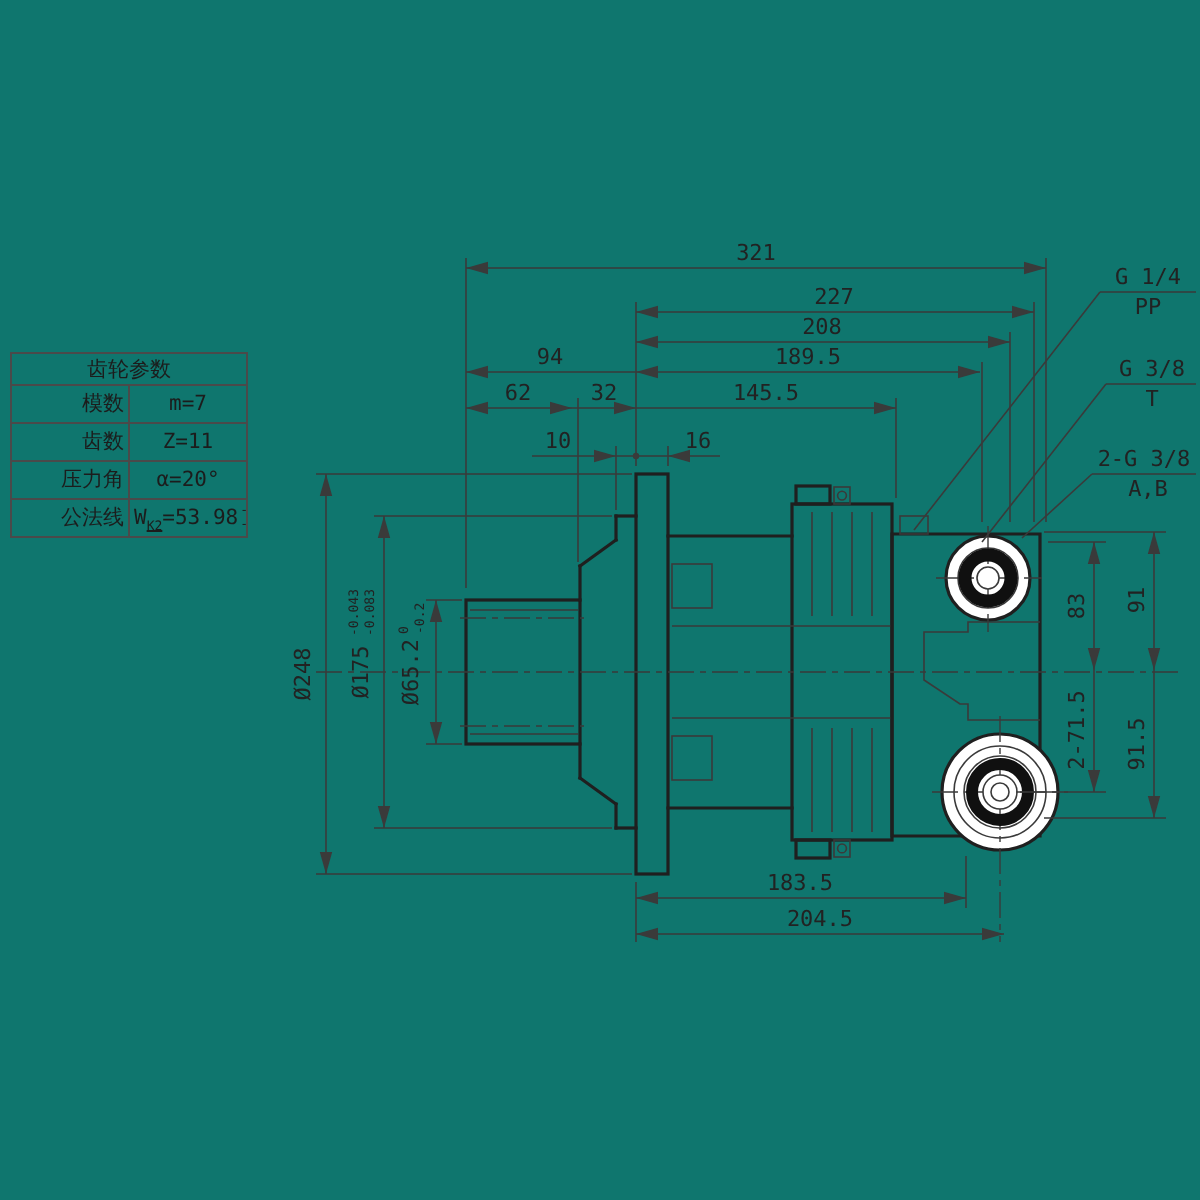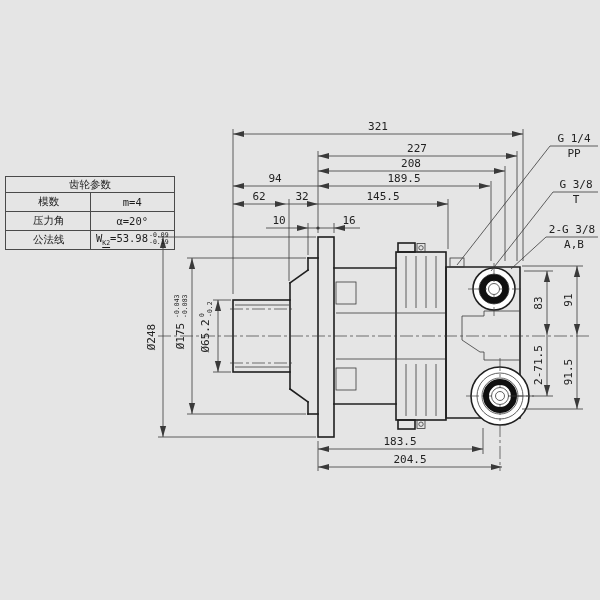--- a/index.html
+++ b/index.html
@@ -1,33 +1,33 @@
 <!DOCTYPE html>
 <html><head>
 <meta charset="utf-8">
 <style>
   html,body{margin:0;padding:0;background:#fff;}
-  #stage{position:relative;width:600px;height:600px;background:#e5e5e5;overflow:hidden;
+  #stage{position:relative;width:600px;height:600px;background:#0f766e;overflow:hidden;
          font-family:"DejaVu Sans",sans-serif;}
   svg{position:absolute;left:0;top:0;}
   
   .med{stroke:#1f1f1f;stroke-width:1.6;fill:none;stroke-linecap:square;}
   .thin{stroke:#3a3a3a;stroke-width:0.8;fill:none;}
   .dim{stroke:#3a3a3a;stroke-width:0.8;fill:none;}
   .cl{stroke:#3a3a3a;stroke-width:0.7;fill:none;stroke-dasharray:13 3 3 3;}
   .whitefill{fill:#ffffff;}
   .dtxt{font-family:"DejaVu Sans Mono",monospace;font-size:11px;fill:#222;}
   .dtxt-s{font-family:"DejaVu Sans Mono",monospace;font-size:6.5px;fill:#222;}
   
-  #gear-table{position:absolute;left:5px;top:176px;width:170px;border-collapse:collapse;
+  #gear-table{position:absolute;left:5px;top:176px;width:119px;border-collapse:collapse;
               font-size:10.5px;color:#1c1c1c;table-layout:fixed;}
   #gear-table td,#gear-table th{border:1px solid #4a4a4a;height:18px;padding:0 2px;
               font-weight:normal;overflow:hidden;white-space:nowrap;}
   #gear-table th{text-align:center;height:15px;}
-  #gear-table td.lbl{width:44px;text-align:center;padding-left:4px;}
+  #gear-table td.lbl{width:44px;text-align:right;padding-left:4px;}
   #gear-table td.val{text-align:center;font-family:"DejaVu Sans Mono",monospace;font-size:10.5px;}
   .sub{font-size:6.5px;vertical-align:sub;text-decoration:underline;}
   .tolstack{display:inline-block;vertical-align:middle;font-size:6.5px;line-height:7px;
             text-align:left;margin-left:1px;}
 </style>
 </head>
 <body>
 
 <div id="stage">
 
@@ -228,21 +228,25 @@
     <text x="574" y="248" text-anchor="middle" class="dtxt">A,B</text>
   </svg>
 
   <table id="gear-table">
     <tbody>
         <tr>
       <th colspan="2">齿轮参数</th>
     </tr>
     <tr>
       <td class="lbl">模数</td>
-      <td class="val">m=4</td>
+      <td class="val">m=7</td>
+    </tr>
+    <tr>
+      <td class="lbl">齿数</td>
+      <td class="val">Z=11</td>
     </tr>
     <tr>
       <td class="lbl">压力角</td>
       <td class="val">α=20°</td>
     </tr>
     <tr>
       <td class="lbl">公法线</td>
       <td class="val"><span>W</span><span class="sub">K2</span><span>=53.98</span><span class="tolstack"><span>-0.09</span><br><span>-0.19</span></span></td>
     </tr>
   </tbody>

